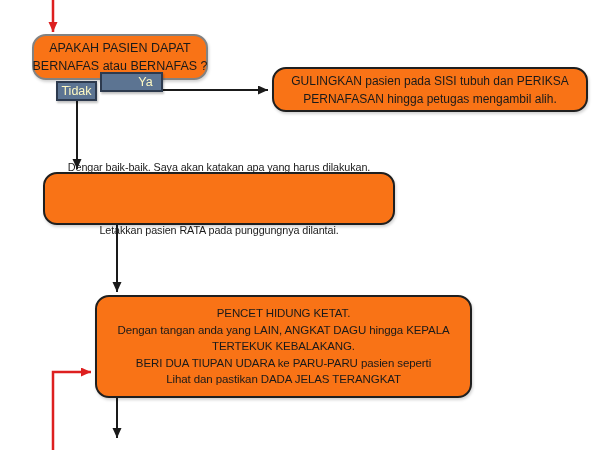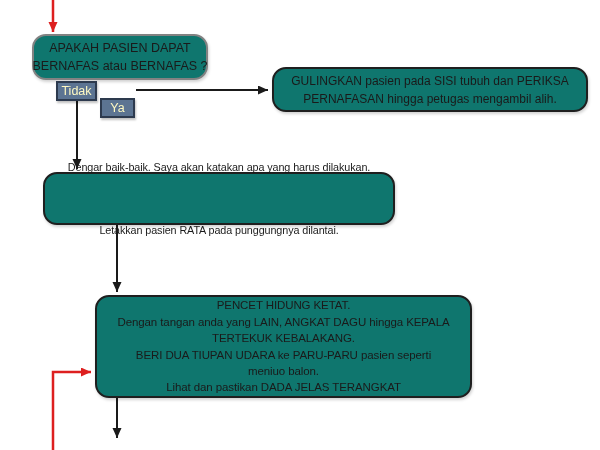--- a/index.html
+++ b/index.html
@@ -7,21 +7,21 @@
     position:relative;width:600px;height:450px;background:#fff;overflow:hidden;
     font-family:"Liberation Sans",sans-serif;color:#1a1a1a;
   }
   svg.connectors{position:absolute;left:0;top:0;width:600px;height:450px;z-index:0;}
   .stroke-black{stroke:var(--line,#1a1a1a);fill:none;}
   .stroke-red{stroke:var(--red,#dd1f1f);fill:none;}
   .mk-black{fill:var(--line,#1a1a1a);}
   .mk-red{fill:var(--red,#dd1f1f);}
 
   .node{
-    position:absolute;z-index:1;background:#0f766e;
+    position:absolute;z-index:1;background:#f97316;
     border:2px solid var(--box_border,#1f1f1f);
     border-radius:14px;
     display:flex;flex-direction:column;justify-content:center;align-items:center;
     text-align:center;
     box-shadow:1px 2px 3px rgba(0,0,0,.18);
   }
   .node .ln{white-space:nowrap;}
 
   .question-box{
     left:32px;top:34px;width:172px;height:42px;
@@ -42,21 +42,21 @@
   }
 
   .pill{
     position:absolute;z-index:2;
     background:var(--button_bg,#5c7492);
     border:2px solid var(--button_border,#2d3a4e);
     color:#fef9c3;display:flex;align-items:center;justify-content:center;
     font-size:12.5px;box-shadow:1px 2px 2px rgba(0,0,0,.25);
   }
   .pill-tidak{left:56px;top:81px;width:37px;height:16px;}
-  .pill-ya{left:100px;top:98px;width:31px;height:16px;}
+  .pill-ya{left:100px;top:72px;width:31px;height:16px;padding-left:28px;}
 </style>
 </head>
 <body>
 
 <div class="canvas">
 
   <svg class="connectors" viewBox="0 0 600 450" xmlns="http://www.w3.org/2000/svg">
     <defs>
       <marker id="arrB" markerUnits="userSpaceOnUse" markerWidth="11" markerHeight="10" refX="10" refY="4.5" orient="auto">
         <path class="mk-black" d="M0,0 L10,4.5 L0,9 Z"></path>
@@ -95,17 +95,16 @@
   <div class="node listen-box">
     <div class="ln">Dengar baik-baik. Saya akan katakan apa yang harus dilakukan.</div>
     <div class="ln">Letakkan pasien RATA pada punggungnya dilantai.</div>
   </div>
 
   <div class="node breath-box">
     <div class="ln">PENCET HIDUNG KETAT.</div>
     <div class="ln">Dengan tangan anda yang LAIN, ANGKAT DAGU hingga KEPALA</div>
     <div class="ln">TERTEKUK KEBALAKANG.</div>
     <div class="ln">BERI DUA TIUPAN UDARA ke PARU-PARU pasien seperti</div>
-    <div class="ln">meniuo balon.</div>
     <div class="ln">Lihat dan pastikan DADA JELAS TERANGKAT</div>
   </div>
 
 </div>
 
 </body></html>

